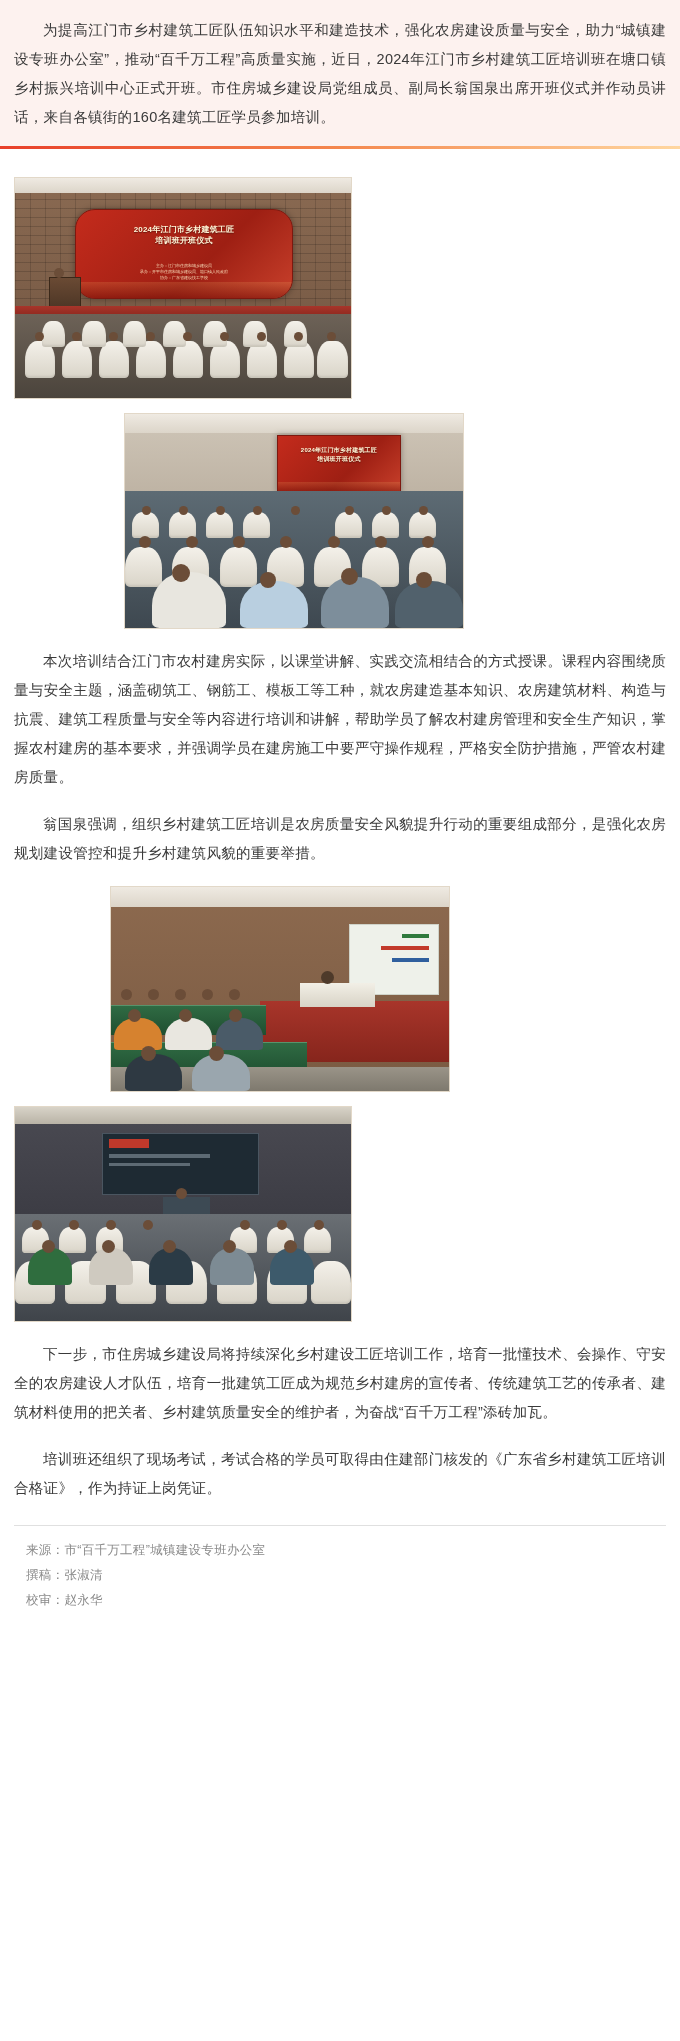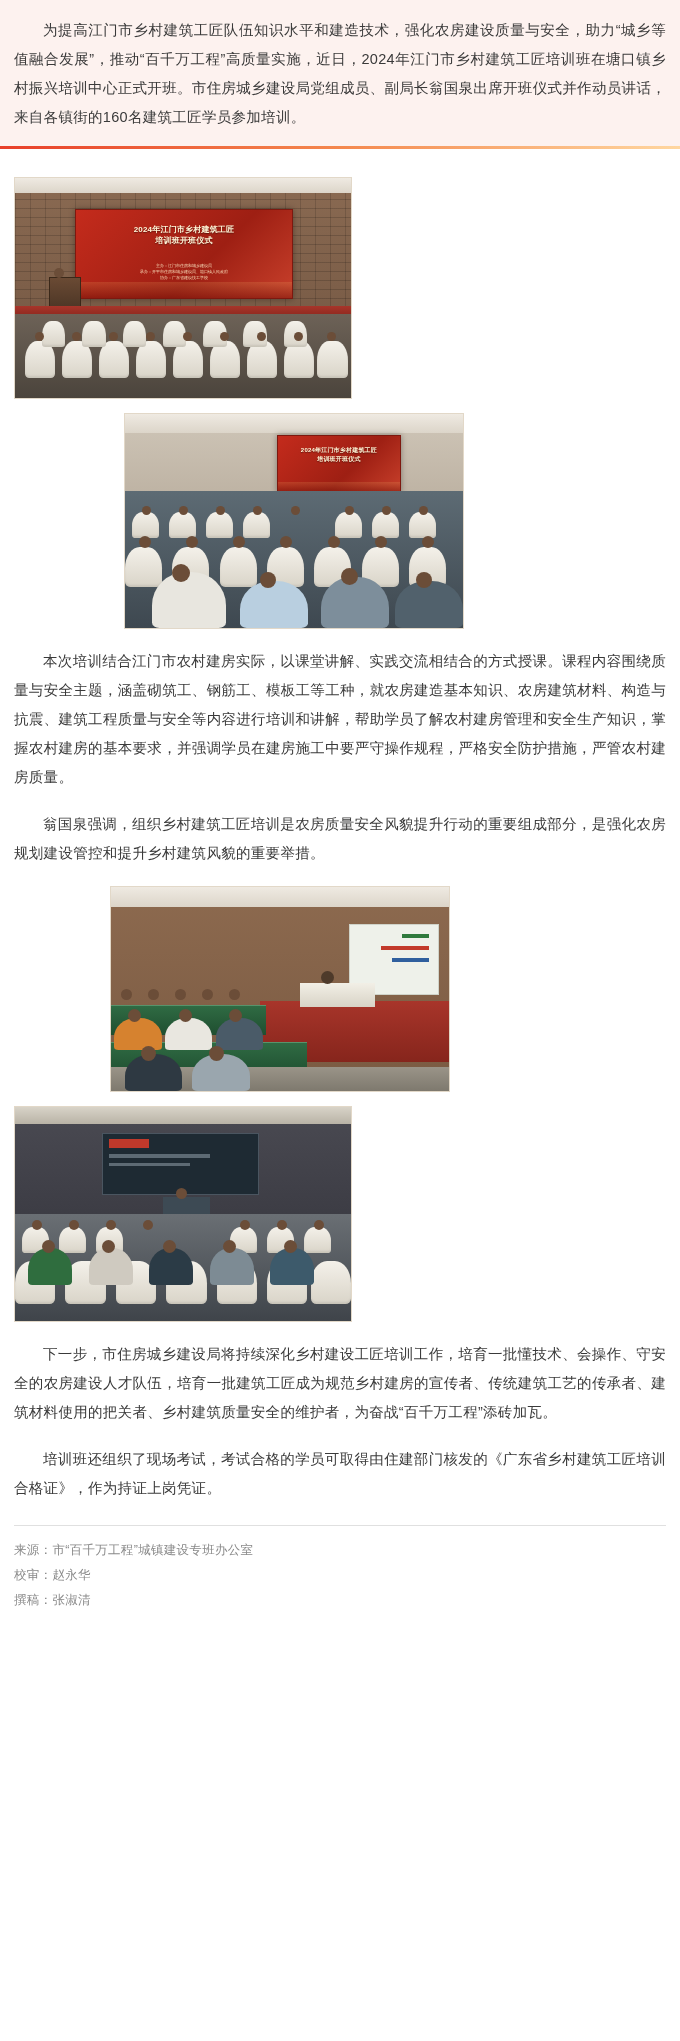--- a/index.html
+++ b/index.html
@@ -163,46 +163,47 @@
 
   
   .footer-rule {
     border: 0;
     border-top: 1px solid #e0e0e0;
     margin: 22px 14px 12px 14px;
   }
   .footer {
     padding: 0 14px 6px 14px;
     box-sizing: border-box;
+    margin-left: 12px;
   }
   .footer-line {
     font-size: 12.5px;
     line-height: 2.0;
     color: #8a8a8a;
     letter-spacing: 0.3px;
   }
 </style>
 </head>
 <body>
 
 <div class="page">
 
   <div class="intro-wrap">
-    <div class="intro-text">为提高江门市乡村建筑工匠队伍知识水平和建造技术，强化农房建设质量与安全，助力“城乡等值融合发展”，推动“百千万工程”高质量实施，近日，2024年江门市乡村建筑工匠培训班在塘口镇乡村振兴培训中心正式开班。市住房城乡建设局党组成员、副局长翁国泉出席开班仪式并作动员讲话，来自各镇街的160名建筑工匠学员参加培训。</div>
+    <div class="intro-text">为提高江门市乡村建筑工匠队伍知识水平和建造技术，强化农房建设质量与安全，助力“城镇建设专班办公室”，推动“百千万工程”高质量实施，近日，2024年江门市乡村建筑工匠培训班在塘口镇乡村振兴培训中心正式开班。市住房城乡建设局党组成员、副局长翁国泉出席开班仪式并作动员讲话，来自各镇街的160名建筑工匠学员参加培训。</div>
   </div>
   <div class="intro-rule"></div>
 
   <div class="body-wrap">
 
     <div class="photo" style="width:338px;height:222px;margin-left:0;">
       <div class="photo-inner">
         <div class="wall-brick"></div>
         <div class="ceiling" style="height:7%;"></div>
 
-        <div class="screen-red" style="left:18%;top:14%;width:64%;height:40%;">
+        <div class="screen-red" style="left:18%;top:14%;width:64%;height:40%;border-radius:20px;">
           <div class="s-title" style="top:16%;white-space:pre-line;">2024年江门市乡村建筑工匠
 培训班开班仪式</div>
           <div class="s-sub" style="top:60%;white-space:pre-line;">主办：江门市住房和城乡建设局
 承办：开平市住房和城乡建设局、塘口镇人民政府
 协办：广东省建设技工学校</div>
           <div class="s-band"></div>
         </div>
 
         <div class="podium" style="left:10%;top:45%;width:9%;height:13%;"></div>
         <div class="head" style="left:11.5%;top:41%;width:10px;height:10px;"></div>
@@ -385,17 +386,17 @@
     <p class="para">下一步，市住房城乡建设局将持续深化乡村建设工匠培训工作，培育一批懂技术、会操作、守安全的农房建设人才队伍，培育一批建筑工匠成为规范乡村建房的宣传者、传统建筑工艺的传承者、建筑材料使用的把关者、乡村建筑质量安全的维护者，为奋战“百千万工程”添砖加瓦。</p>
 
     <p class="para">培训班还组织了现场考试，考试合格的学员可取得由住建部门核发的《广东省乡村建筑工匠培训合格证》，作为持证上岗凭证。</p>
 
   </div>
 
   <hr class="footer-rule">
 
   <div class="footer">
     <div class="footer-line">来源：市“百千万工程”城镇建设专班办公室</div>
+    <div class="footer-line">撰稿：张淑清</div>
     <div class="footer-line">校审：赵永华</div>
-    <div class="footer-line">撰稿：张淑清</div>
   </div>
 
 </div>
 
 </body></html>

